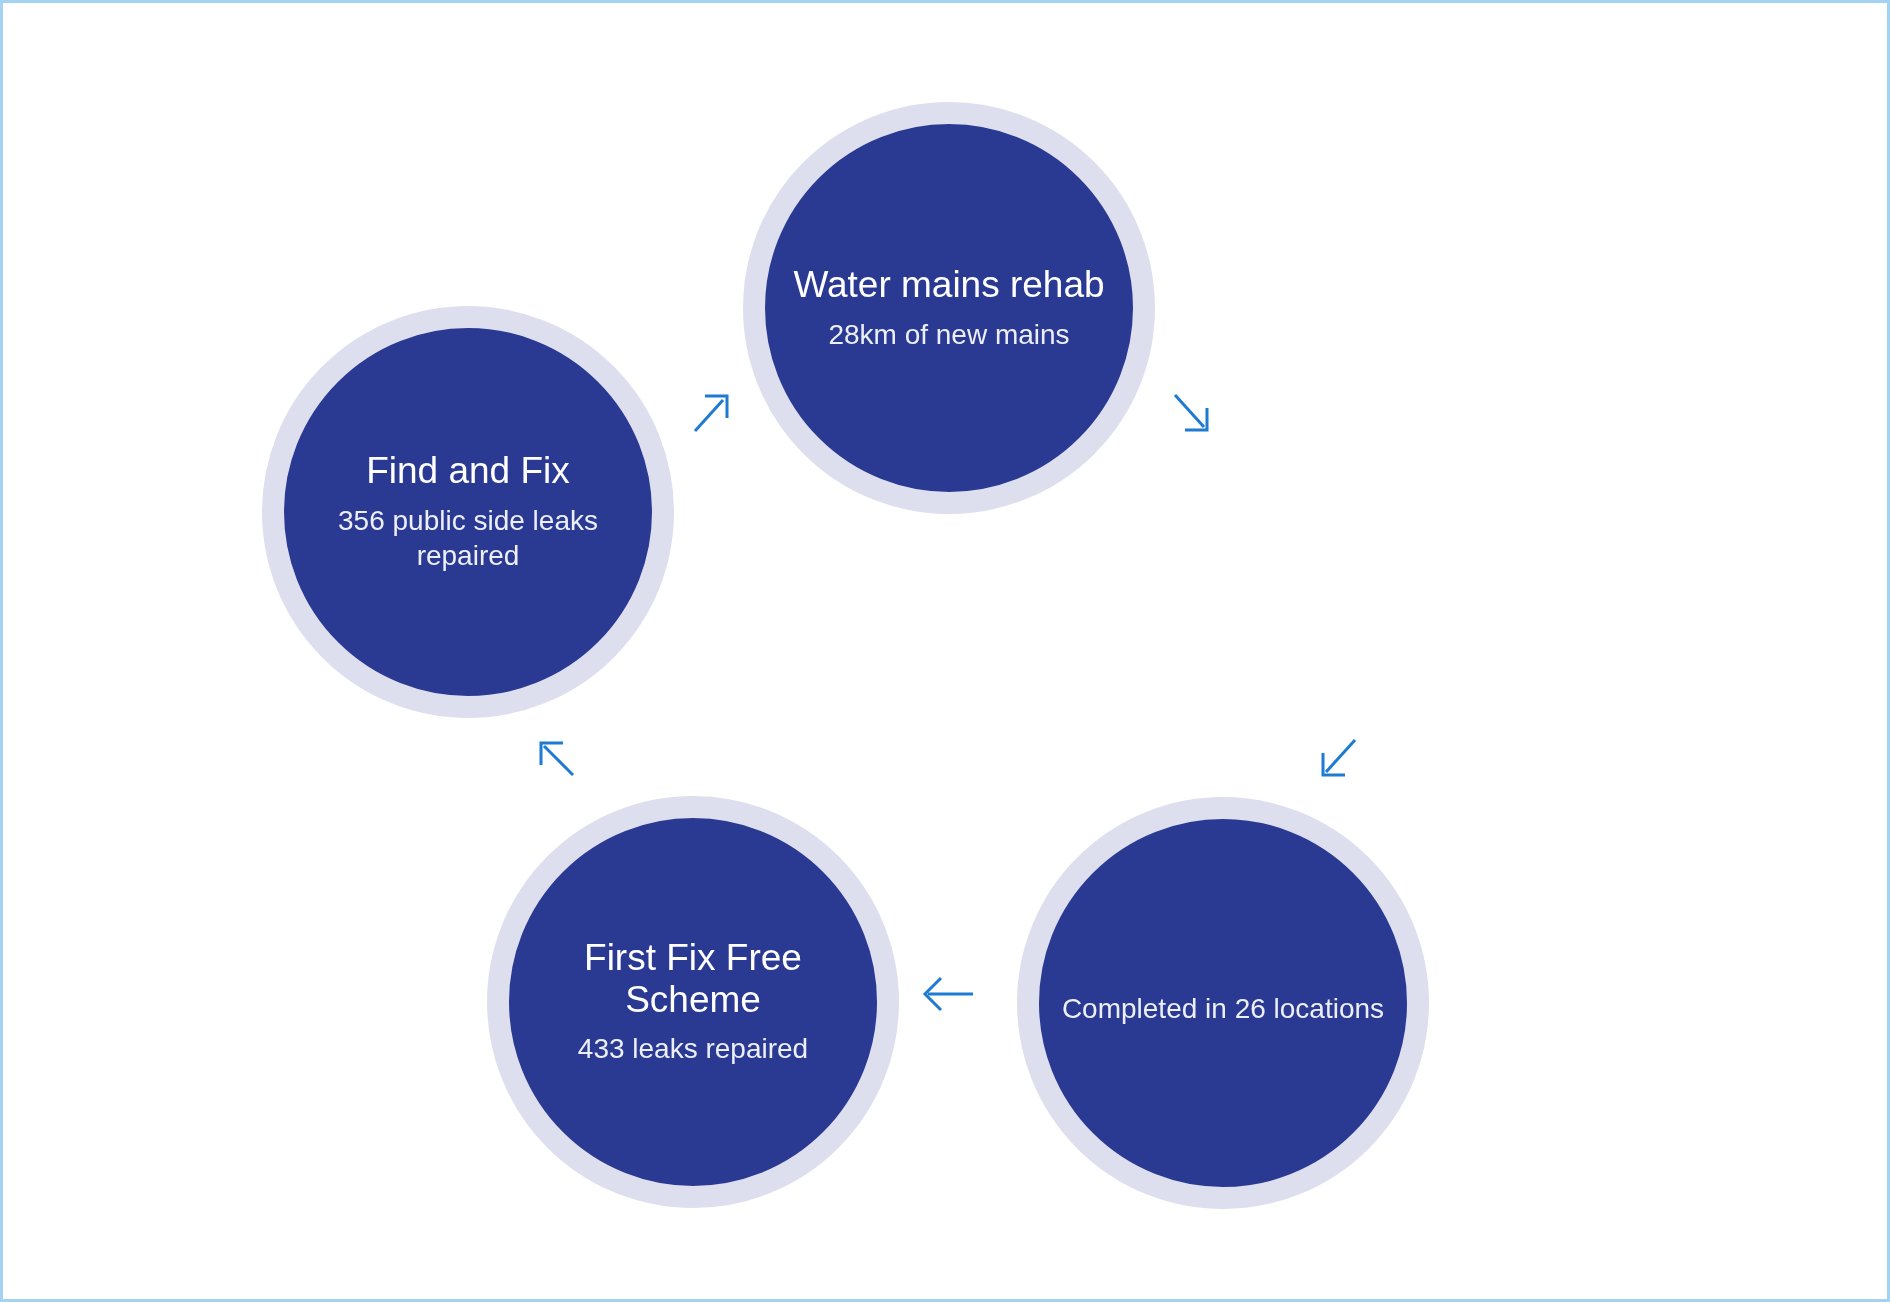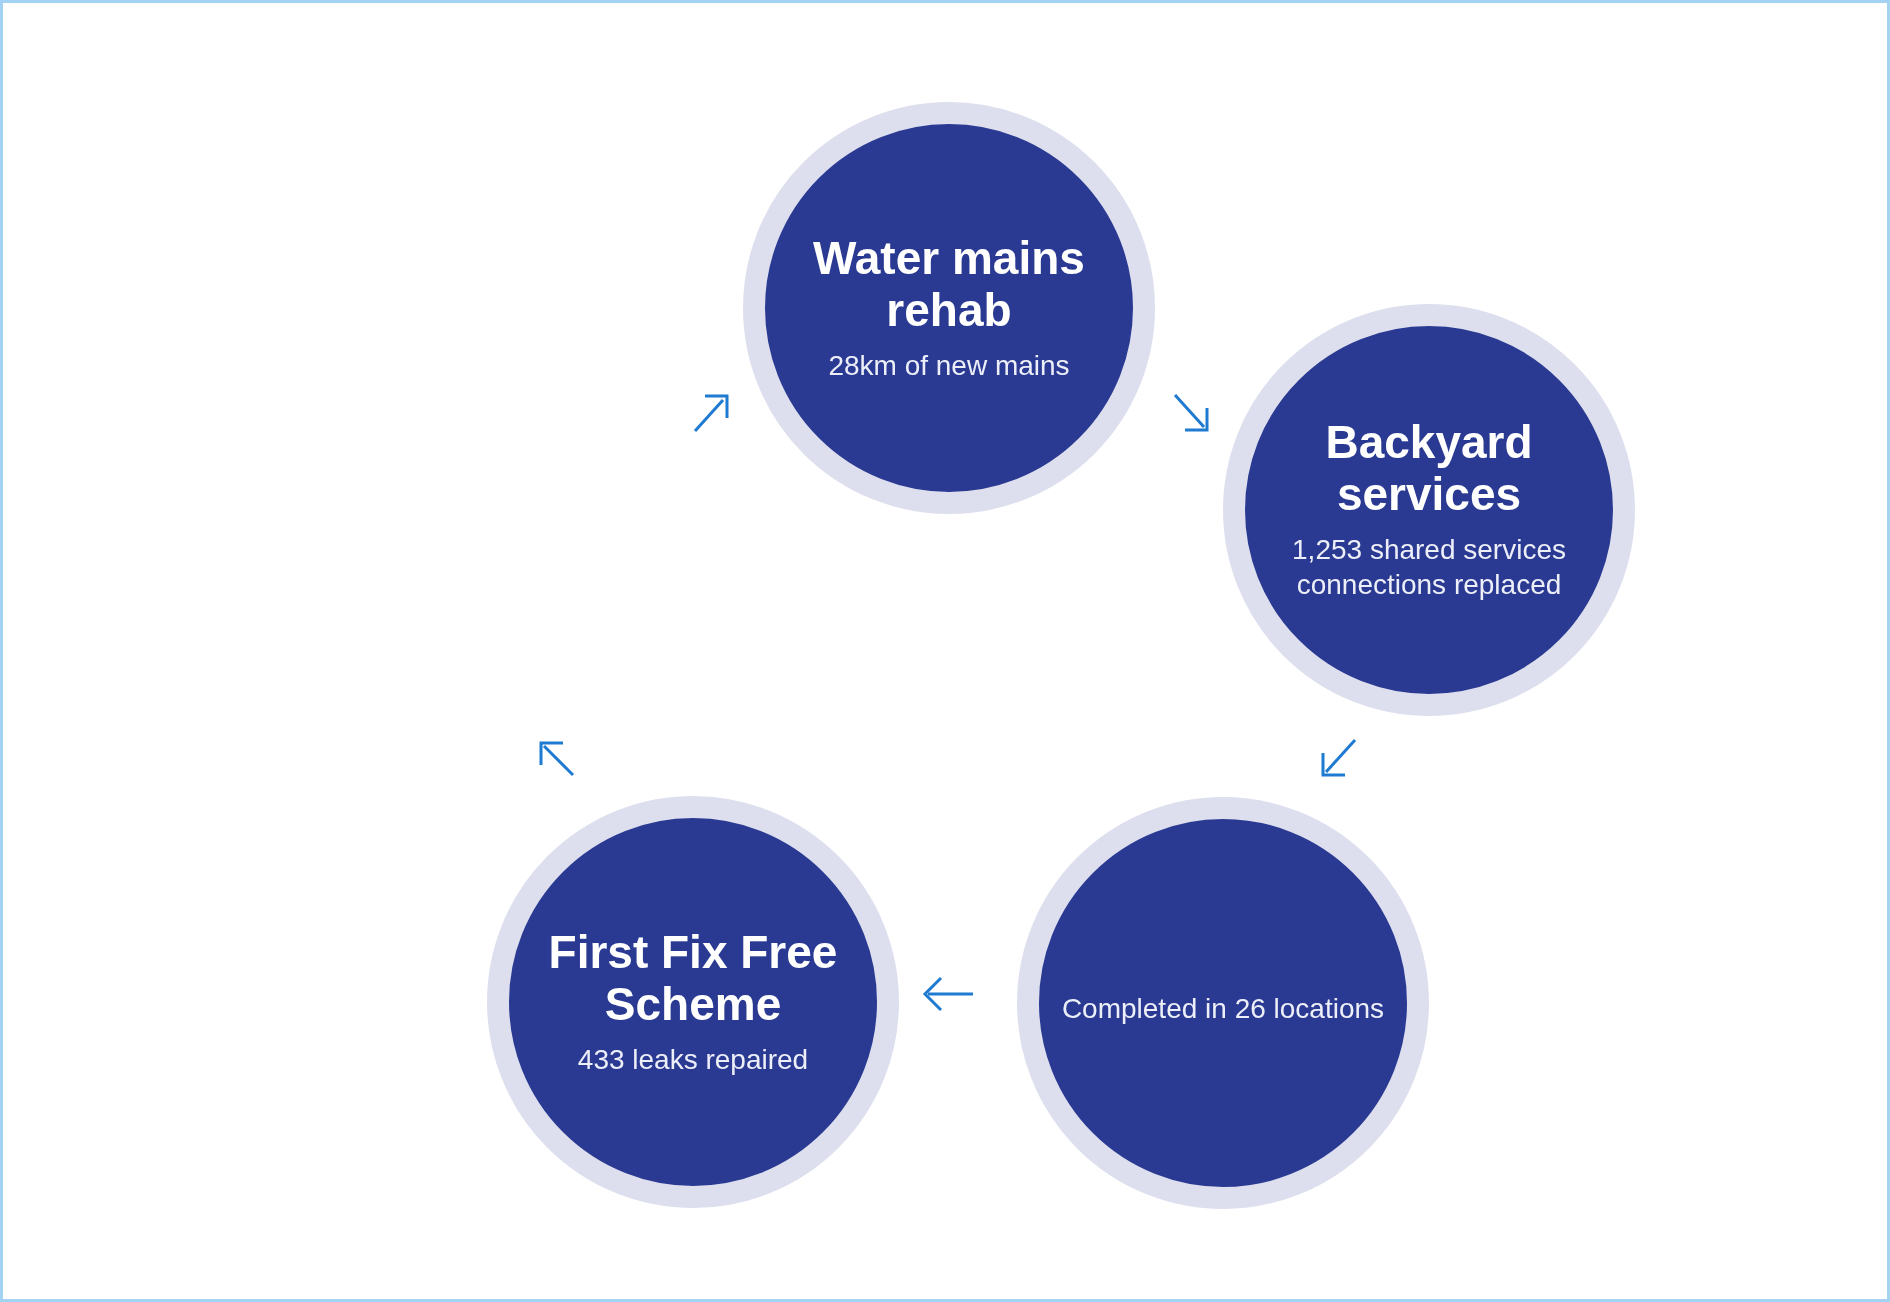--- a/index.html
+++ b/index.html
@@ -27,22 +27,22 @@
     text-align: center;
   }
   .node-inner {
     width: 332px;
     display: flex;
     flex-direction: column;
     align-items: center;
   }
   .node-title {
     color: var(--title-color, #FFFFFF);
-    font-size: 46px;
-    font-weight: bold;
+    font-size: 37px;
+    font-weight: normal;
     line-height: 1.13;
   }
   .node-subtitle {
     color: var(--subtitle-color, #EDEFF8);
     font-size: 28px;
     font-weight: normal;
     line-height: 1.24;
     margin-top: 12px;
   }
   
@@ -89,34 +89,34 @@
     </g>
   </svg>
 
   <div class="node node-water">
     <div class="node-inner">
       <div class="node-title">Water mains rehab</div>
       <div class="node-subtitle">28km of new mains</div>
     </div>
   </div>
 
-  <div class="node node-backyard">
-    <div class="node-inner">
-      <div class="node-title">Backyard services</div>
-      <div class="node-subtitle">1,253 shared services connections replaced</div>
-    </div>
-  </div>
 
   <div class="node node-pressure">
     <div class="node-inner">
       <div class="node-subtitle">Completed in 26 locations</div>
     </div>
   </div>
 
   <div class="node node-firstfix">
     <div class="node-inner">
       <div class="node-title">First Fix Free Scheme</div>
       <div class="node-subtitle">433 leaks repaired</div>
     </div>
   </div>
 
+  <div class="node node-findfix">
+    <div class="node-inner">
+      <div class="node-title">Find and Fix</div>
+      <div class="node-subtitle">356 public side leaks repaired</div>
+    </div>
+  </div>
 
 </div>
 
 </body></html>

